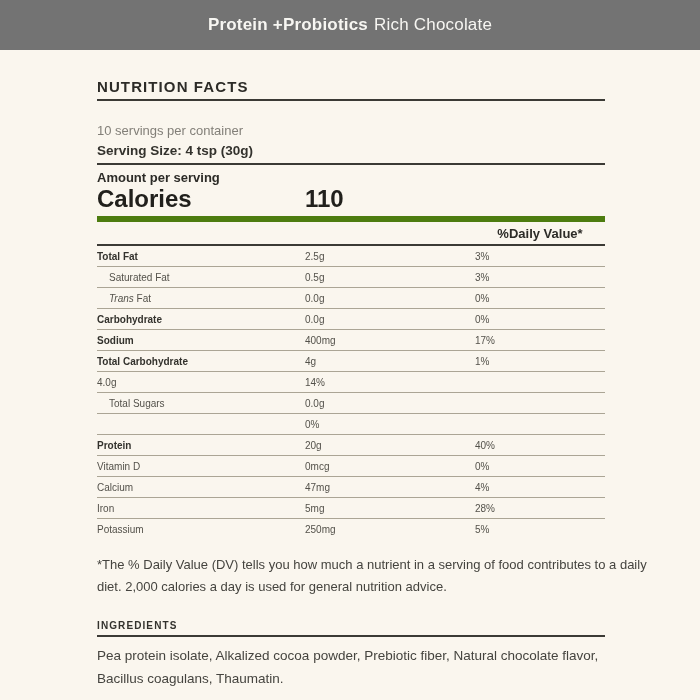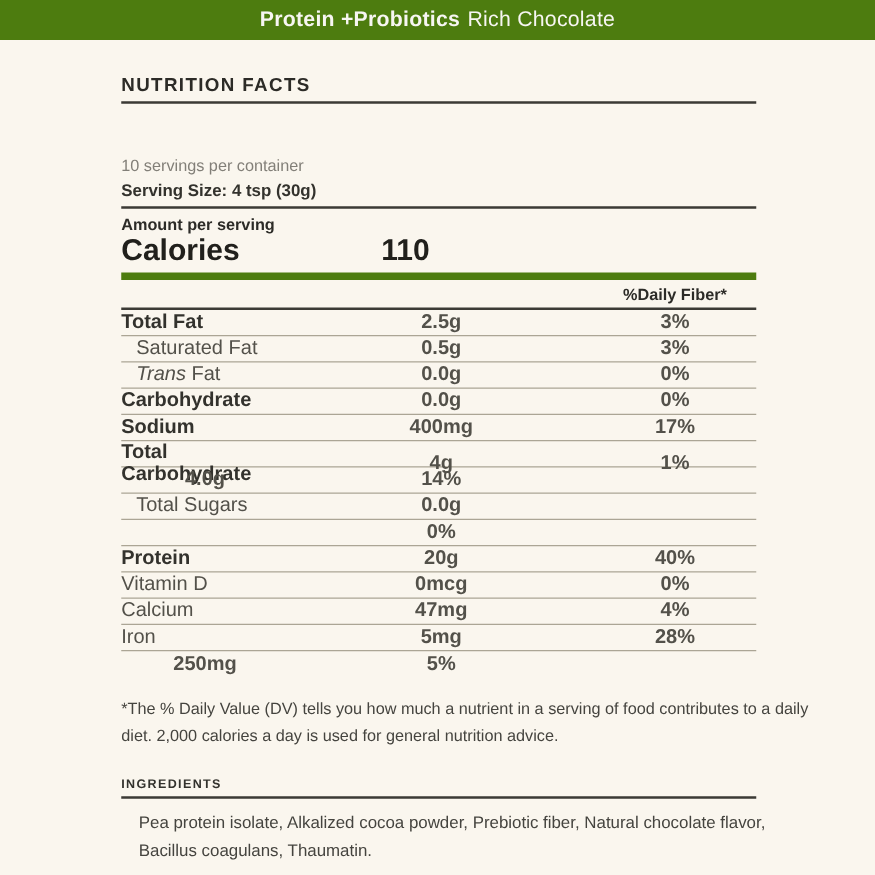--- a/index.html
+++ b/index.html
@@ -7,36 +7,36 @@
   body {
     width: 700px; height: 700px;
     background: #faf6ee;
     font-family: "Liberation Sans", sans-serif;
     -webkit-font-smoothing: antialiased;
   }
   .page { width: 700px; height: 700px; background: #faf6ee; overflow: hidden; }
 
   
   .header {
-    height: 32px; background: #4d7c0f;
+    height: 50px; background: #737373;
     display: flex; align-items: center; justify-content: center;
     color: #f7f6f2; font-size: 17px; letter-spacing: 0.2px;
   }
   .header .bold { font-weight: 700; margin-right: 6px; }
   .header .regular { font-weight: 400; }
 
   .content { padding: 0 95px 0 97px; }
 
   
   .nf-title {
     margin-top: 28px; font-size: 15px; font-weight: 700;
     letter-spacing: 1.1px; color: #2c2b27;
     padding-bottom: 4px; border-bottom: 2px solid #3b3a35;
   }
-  .servings { padding-top: 2px; font-size: 13px; color: #827f78; margin-top: 40px; }
+  .servings { padding-top: 22px; font-size: 13px; color: #827f78; }
   .serving-size {
     padding-top: 5px; padding-bottom: 5px;
     font-size: 13.5px; font-weight: 700; color: #33322d;
     border-bottom: 2px solid #3b3a35;
   }
   .amount-per-serving { padding-top: 5px; font-size: 13px; font-weight: 700; color: #2c2b27; }
 
   .grid3 { display: grid; grid-template-columns: 1fr 170px 130px; }
 
   .calories-row { align-items: end; padding: 0 0 3px 0; border-bottom: 6px solid #4d7c0f; }
@@ -44,39 +44,39 @@
   .calories-value { text-align: left; }
 
   .dv-header-row { padding: 4px 0 3px 0; border-bottom: 2px solid #3b3a35; }
   .dv-header { grid-column: 3; text-align: center; font-size: 13px; font-weight: 700; color: #2c2b27; }
 
   
   .rows .row {
     display: grid; grid-template-columns: 1fr 170px 130px;
     align-items: center; height: 21px;
     border-bottom: 1px solid #aba595;
-    font-size: 16px; color: #53514a; gap: 37px;
+    font-size: 10px; color: #53514a;
   }
   .rows .row:last-child { border-bottom: none; }
   .row .label { color: #53514a; }
   .row.bold .label { font-weight: 700; color: #33322d; }
-  .row .amount, .row .dv { text-align: center; font-weight: bold; }
+  .row .amount, .row .dv { text-align: left; }
   .label.indent-1 { padding-left: 12px; }
   .label.indent-2 { padding-left: 23px; }
 
   .footnote { margin-top: 14px; font-size: 13px; color: #45443f; line-height: 22px; }
   .footnote div { white-space: nowrap; }
 
   .ing-title {
     margin-top: 22px; font-size: 10px; font-weight: 700;
     letter-spacing: 1.1px; color: #33322d;
     padding-bottom: 4px; border-bottom: 2px solid #3b3a35;
   }
   .ing-text { padding-top: 7px; font-size: 13.5px; color: #45443f; line-height: 23px; }
-  .ing-text div { white-space: nowrap; margin-left: 14px; }
+  .ing-text div { white-space: nowrap; }
 </style>
 </head>
 <body>
 
 <div class="page">
 
   <div class="header">
     <span class="bold">Protein +Probiotics</span>
     <span class="regular">Rich Chocolate</span>
   </div>
@@ -91,21 +91,21 @@
 
     <div class="amount-per-serving">Amount per serving</div>
 
     <div class="grid3 calories-row">
       <div class="calories-label">Calories</div>
       <div class="calories-value">110</div>
       <div></div>
     </div>
 
     <div class="grid3 dv-header-row">
-      <div class="dv-header">%Daily Fiber*</div>
+      <div class="dv-header">%Daily Value*</div>
     </div>
 
     <div class="rows">
         <div class="row bold">
           <div class="label">Total Fat</div>
           <div class="amount">2.5g</div>
           <div class="dv">3%</div>
         </div>
         <div class="row">
           <div class="label indent-1">Saturated Fat</div>
@@ -159,20 +159,21 @@
           <div class="label">Calcium</div>
           <div class="amount">47mg</div>
           <div class="dv">4%</div>
         </div>
         <div class="row">
           <div class="label">Iron</div>
           <div class="amount">5mg</div>
           <div class="dv">28%</div>
         </div>
         <div class="row">
+          <div class="label">Potassium</div>
           <div class="amount">250mg</div>
           <div class="dv">5%</div>
         </div>
       </div>
 
     <div class="footnote">
         <div>*The % Daily Value (DV) tells you how much a nutrient in a serving of food contributes to a daily</div>
         <div>diet. 2,000 calories a day is used for general nutrition advice.</div>
       </div>
 

